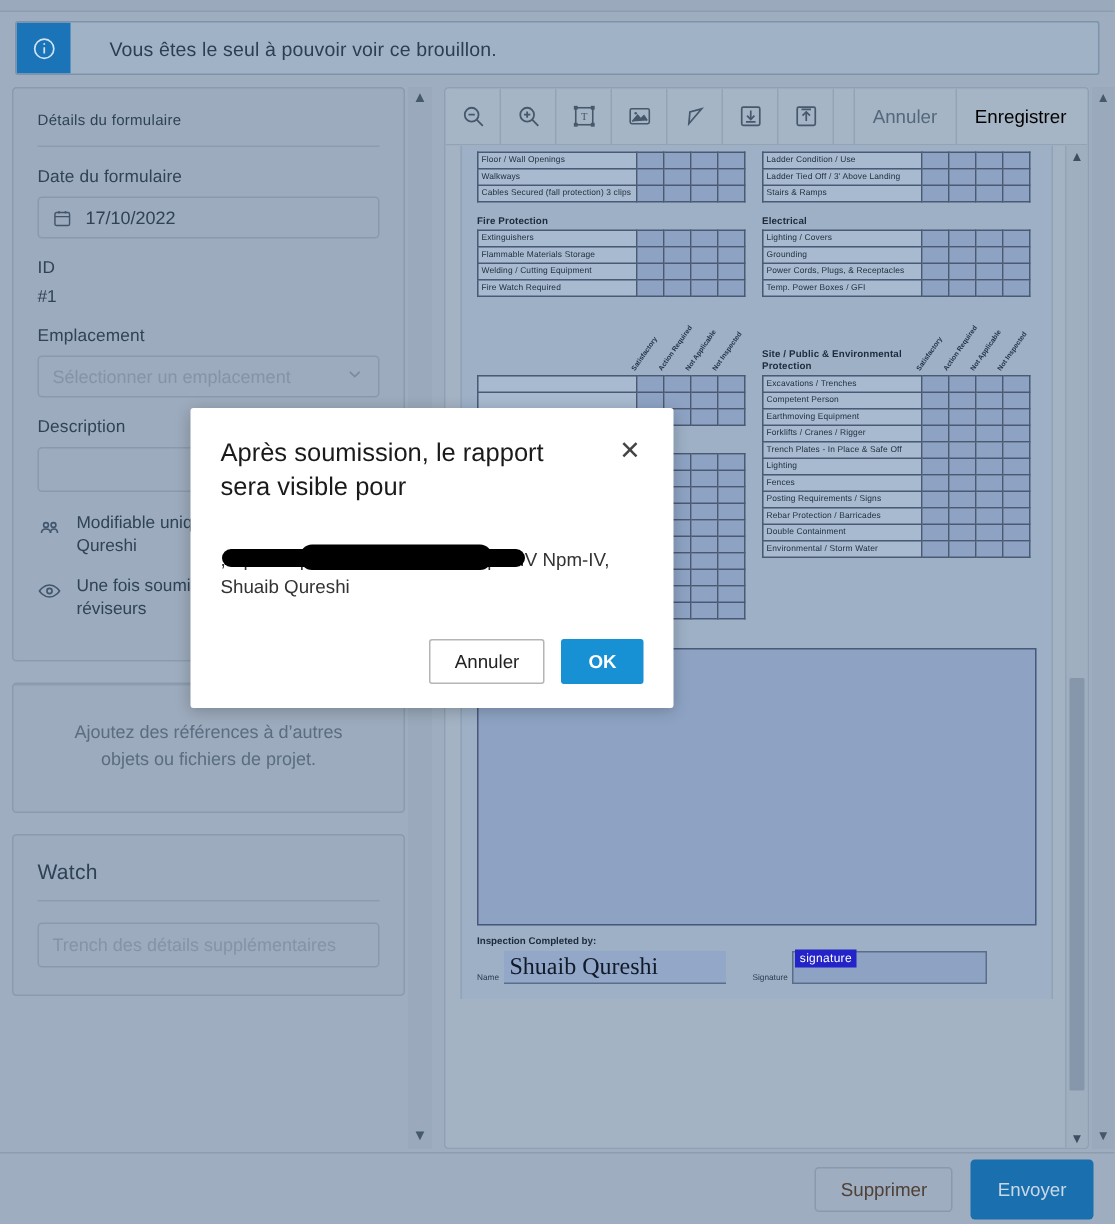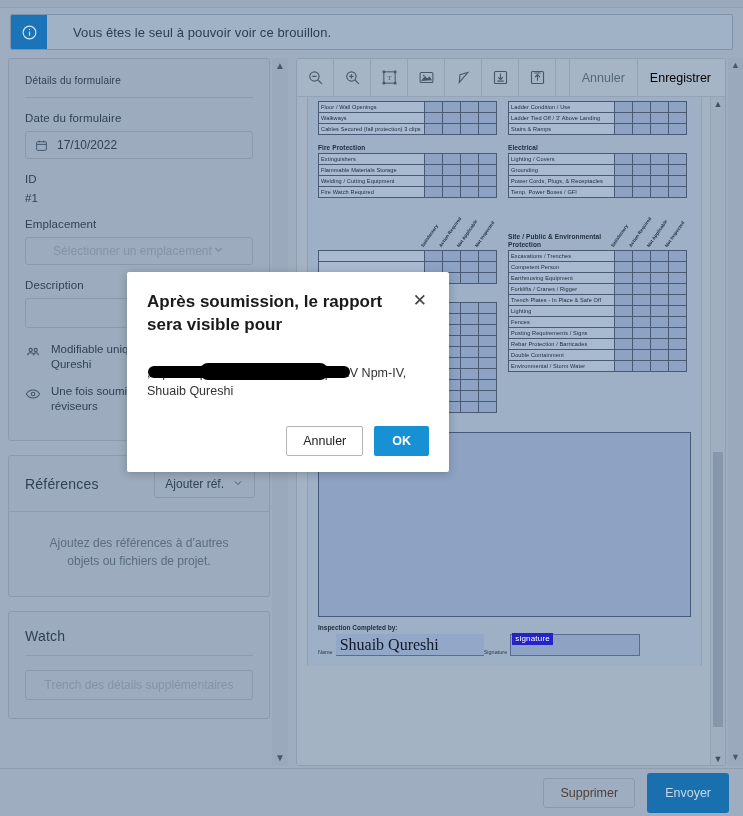--- a/index.html
+++ b/index.html
@@ -106,21 +106,21 @@
     border-radius: 3px;
     display: flex;
     align-items: center;
     padding: 0 9px;
     font-size: 12px;
     color: #2f4357;
     background: transparent;
     margin-bottom: 14px;
   }
   .input-box .cal-icon { margin-right: 9px; display: flex; }
-  .input-box.placeholder { color: #8593a5; justify-content: center; }
+  .input-box.placeholder { color: #8593a5; justify-content: space-between; }
   .input-box.tall { height: 30px; }
 
   .notice-row {
     display: flex;
     align-items: flex-start;
     gap: 10px;
     padding: 0 16px 0 16px;
     margin-bottom: 12px;
   }
   .notice-row .n-icon { flex: none; padding-top: 2px; }
@@ -286,21 +286,21 @@
     border: 0.8px solid #47587a;
     background: #8ea3c4;
   }
 
   .sig-label {
     font-size: 6.5px;
     font-weight: bold;
     color: #1d2b3c;
     margin: 7px 0 3px 0;
   }
-  .sig-row { display: flex; align-items: flex-end; }
+  .sig-row { display: flex; align-items: flex-end; gap: 18px; }
   .sig-cell { display: flex; align-items: flex-end; gap: 3px; }
   .sig-cap { font-size: 5.5px; color: #2a3a50; padding-bottom: 1px; }
   .name-fill {
     width: 148px; height: 22px;
     background: #93a8c8;
     border-bottom: 1px solid #5b6d8c;
     display: flex; align-items: center;
     padding-left: 4px;
     font-family: "Liberation Serif", serif;
     font-size: 16px;
@@ -408,21 +408,20 @@
     display: flex;
     align-items: flex-start;
     justify-content: space-between;
     gap: 10px;
   }
   .modal-title {
     font-size: 17px;
     line-height: 23px;
     color: #1a1a1a;
     max-width: 248px;
-    font-weight: bold;
   }
   .modal-close {
     font-size: 17px;
     color: #444;
     line-height: 1;
     padding: 2px 2px 2px 6px;
   }
   .modal-body {
     margin-top: 28px;
     font-size: 12.5px;
@@ -544,31 +543,20 @@
             <path d="M2 12s3.6-6 10-6 10 6 10 6-3.6 6-10 6-10-6-10-6z"></path>
             <circle cx="12" cy="12" r="2.6"></circle>
           </svg>
         </span>
         <span class="n-text">Une fois soumis, visible pour6 réviseurs</span>
       </div>
       <div style="height:14px"></div>
     </div>
 
     <div class="card">
-      <div class="ref-head">
-        <div class="card-title small" style="padding:0">Références</div>
-        <div class="btn-outline">
-          <span>Ajouter réf.</span>
-          <span>
-            <svg width="12" height="12" viewBox="0 0 24 24" fill="none" stroke="#41566d" stroke-width="2">
-              <polyline points="6,9 12,15 18,9"></polyline>
-            </svg>
-          </span>
-        </div>
-      </div>
       <div class="ref-body">Ajoutez des références à d’autres objets ou fichiers de projet.</div>
     </div>
 
     <div class="card">
       <div class="card-title small">Watch</div>
       <div class="divider"></div>
       <div class="notes-body">
         <div class="input-box tall placeholder" style="margin:14px 0 0 0">
           <span>Trench des détails supplémentaires</span>
         </div>

